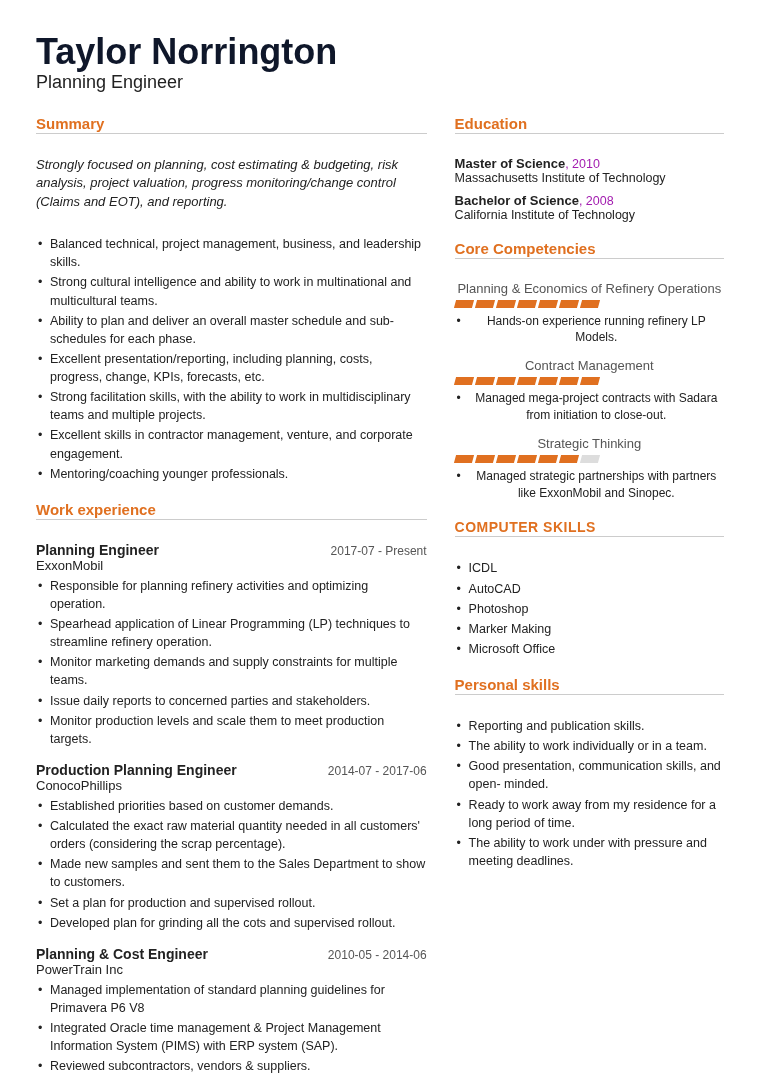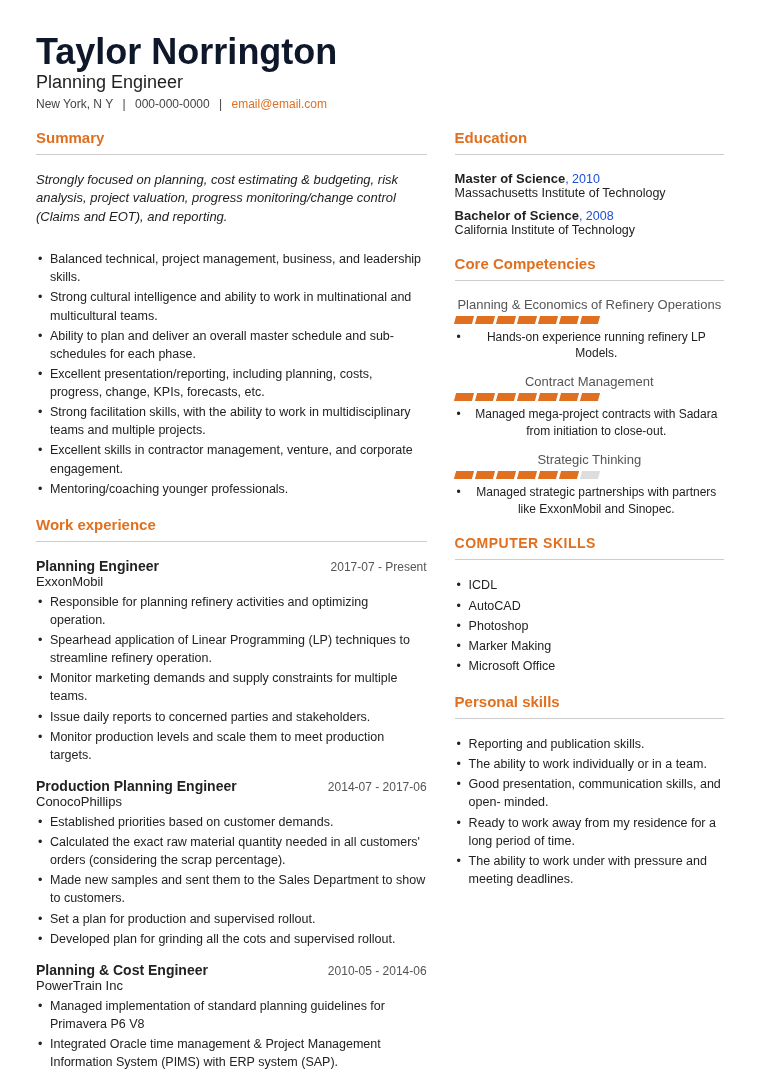--- a/index.html
+++ b/index.html
@@ -33,22 +33,22 @@
     }
     .col-left { flex: 1.45; min-width: 0; }
     .col-right { flex: 1; min-width: 0; }
 
     
     .section-title {
       font-size: 15px;
       font-weight: 700;
       color: #e07020;
       border-bottom: 1.5px solid #ccc;
-      padding-bottom: 8px;
-      margin-bottom: 16px;
+      padding-bottom: 1px;
+      margin-bottom: 22px;
       margin-top: 18px;
     }
     .section-title.first { margin-top: 0; }
 
     
     .summary-text { font-size: 13px; line-height: 1.45; margin-bottom: 23px; font-style: italic; }
     .bullet-list { list-style: none; padding-left: 0; }
     .bullet-list li { font-size: 12.5px; line-height: 1.45; padding-left: 14px; position: relative; margin-bottom: 2px; }
     .bullet-list li::before { content: "•"; position: absolute; left: 2px; color: #222; }
 
@@ -58,21 +58,21 @@
     .job-title { font-size: 14px; font-weight: 700; color: #222; }
     .job-dates { font-size: 12px; color: #555; white-space: nowrap; }
     .job-company { font-size: 13px; font-weight: 400; color: #222; margin-bottom: 4px; }
     .job-bullets { list-style: none; padding-left: 0; }
     .job-bullets li { font-size: 12.5px; line-height: 1.45; padding-left: 14px; position: relative; margin-bottom: 2px; }
     .job-bullets li::before { content: "•"; position: absolute; left: 2px; }
 
     
     .edu-entry { margin-bottom: 8px; }
     .edu-degree { font-size: 13px; font-weight: 700; color: #222; display: inline; }
-    .edu-year { font-size: 12.5px; color: #1d4ed8; display: inline; }
+    .edu-year { font-size: 12.5px; color: #a21caf; display: inline; }
     .edu-school { font-size: 12.5px; color: #222; }
 
     
     .competency { margin-bottom: 12px; text-align: center; }
     .comp-name { font-size: 13px; color: #555; margin-bottom: 4px; }
     .comp-bar {
       display: flex;
       gap: 3px;
       margin-bottom: 5px;
     }
@@ -100,27 +100,20 @@
     .section-title.uppercase { text-transform: uppercase; font-size: 14px; letter-spacing: 0.5px; }
   </style>
 </head>
 <body>
 
 <div class="resume-container">
 
   <div class="header">
     <h1>Taylor Norrington</h1>
     <h2>Planning Engineer</h2>
-    <div class="contact">
-      <span>New York, N Y</span>
-      <span>|</span>
-      <span>000-000-0000</span>
-      <span> | </span>
-      <a href="#">email@email.com</a>
-    </div>
   </div>
 
   <div class="columns">
 
     <div class="col-left">
 
       <div class="section-title first">Summary</div>
       <p class="summary-text">Strongly focused on planning, cost estimating &amp; budgeting, risk analysis, project valuation, progress monitoring/change control (Claims and EOT), and reporting.</p>
       <ul class="bullet-list" id="summary-bullets">
           <li>Balanced technical, project management, business, and leadership skills.</li>

